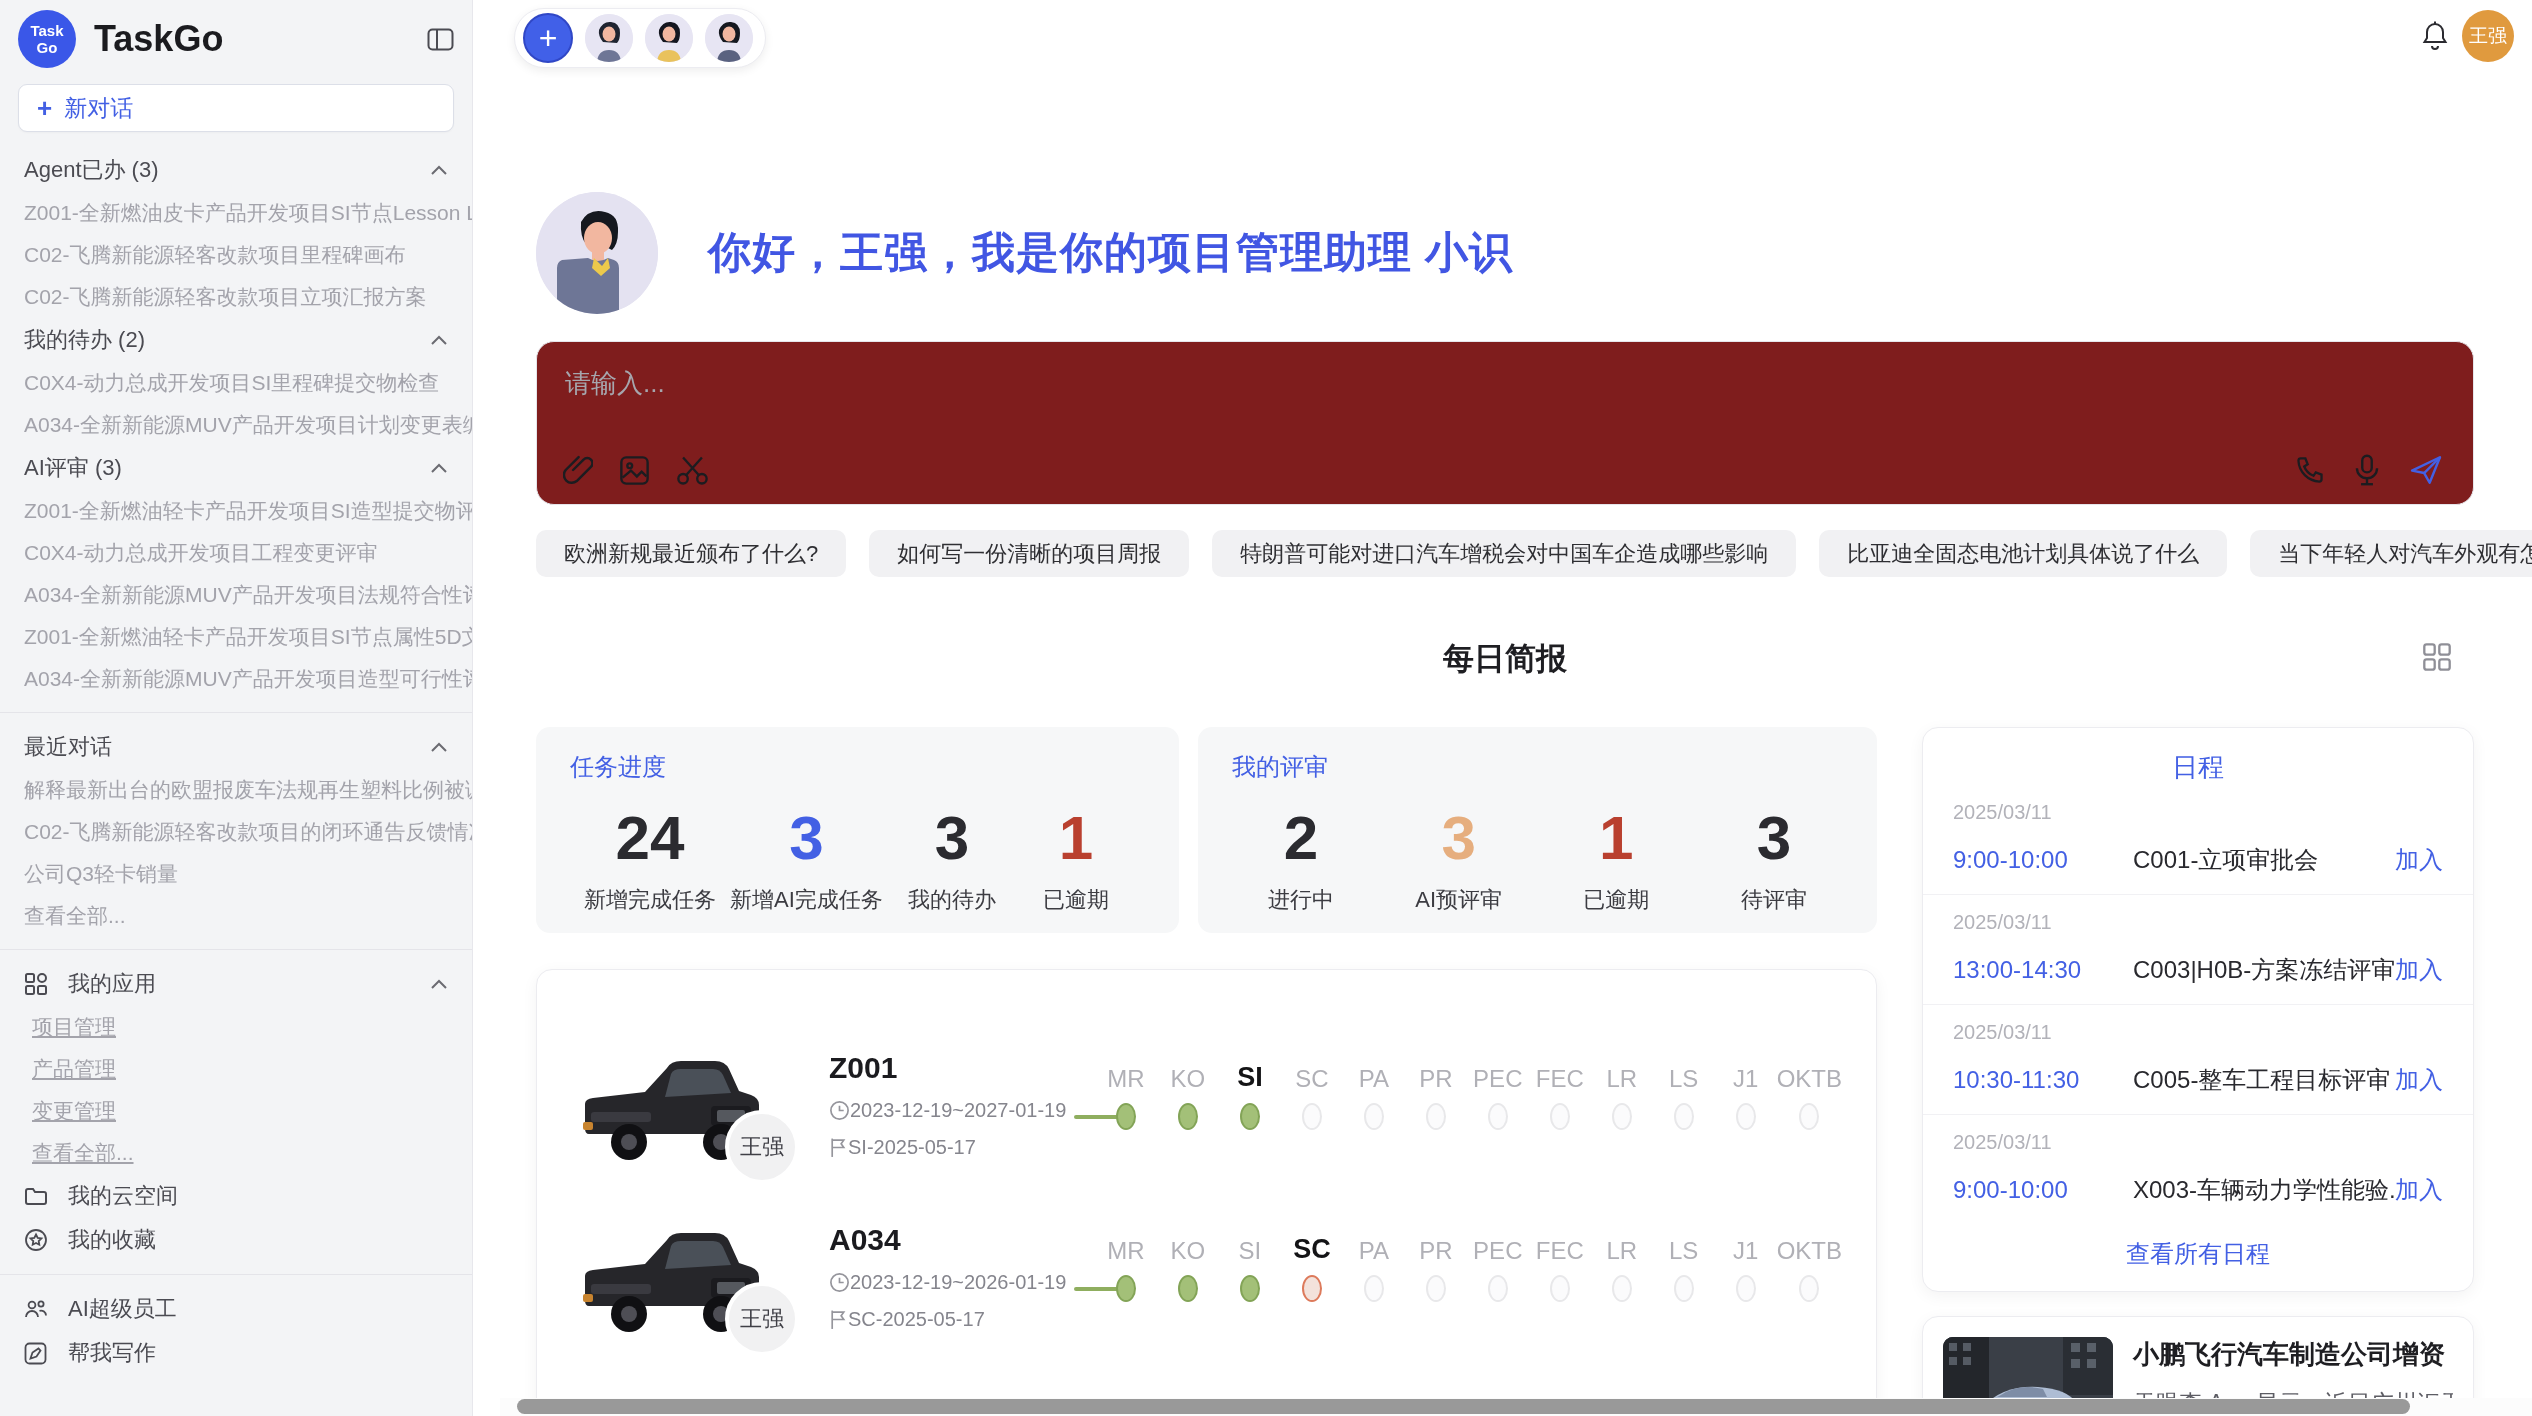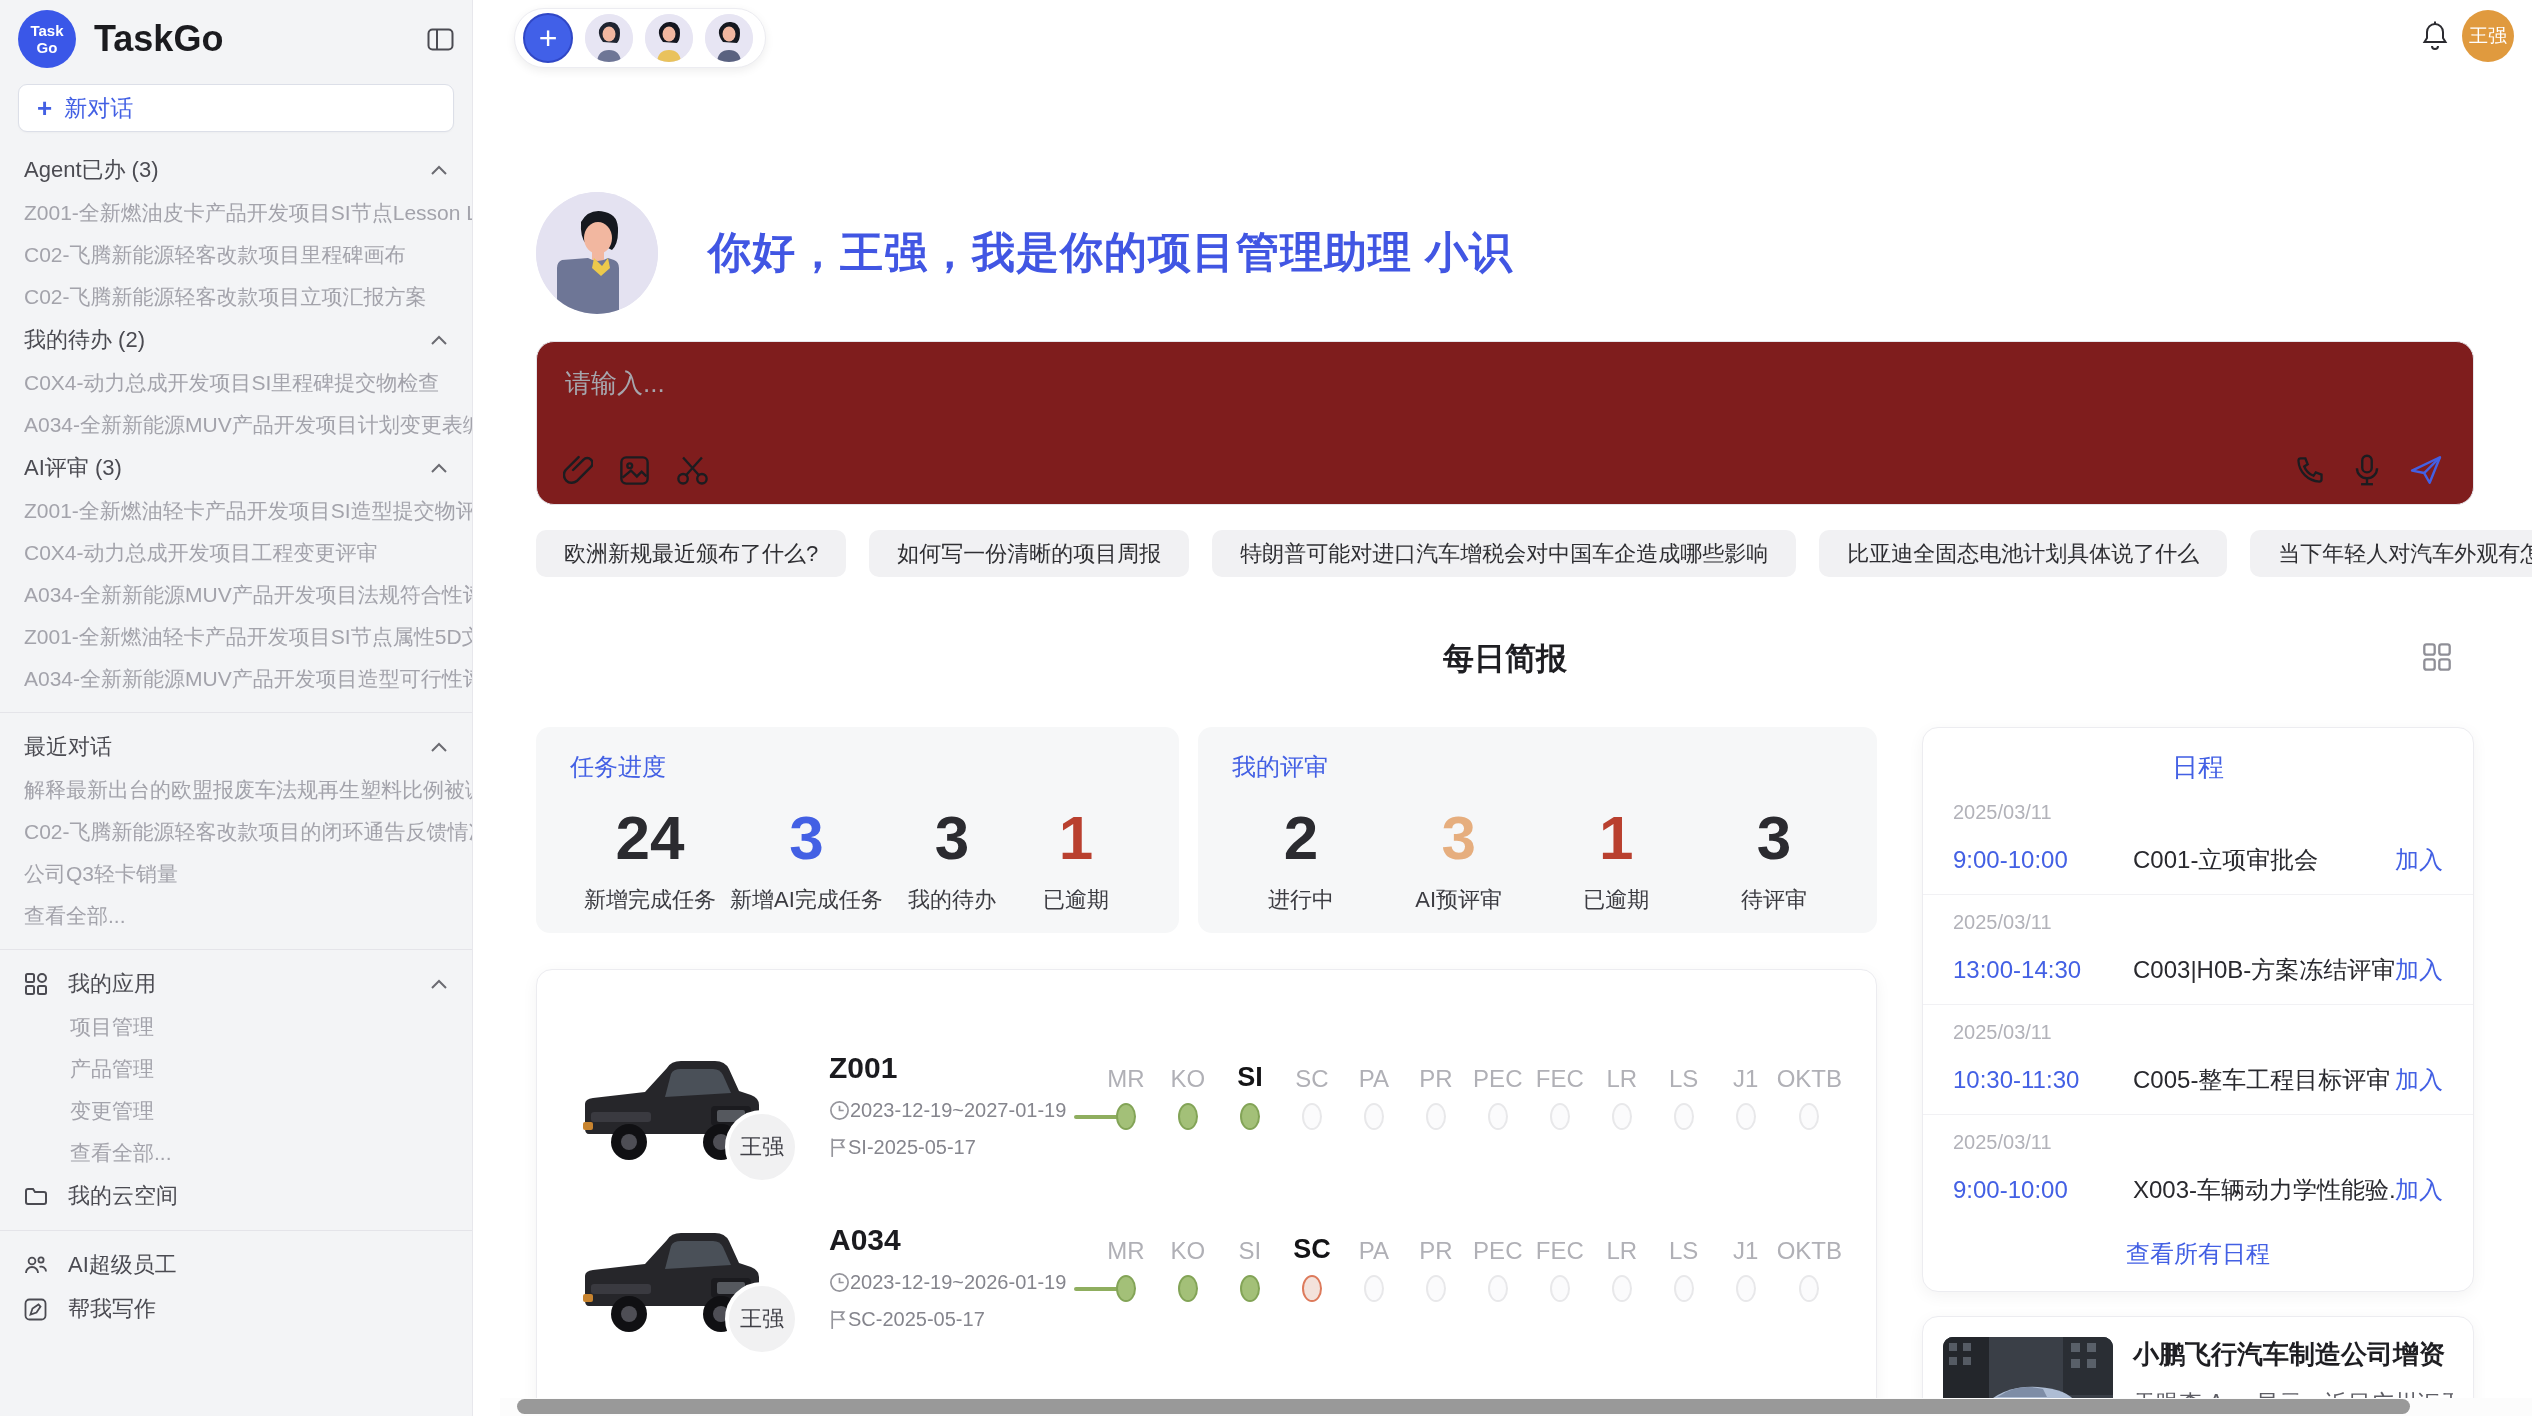--- a/index.html
+++ b/index.html
@@ -19,21 +19,21 @@
             box-shadow:0 1px 2px rgba(0,0,0,.03);}
   .new-chat .plus{font-size:26px;margin-right:12px;font-weight:bold;}
   .sb-section-header{display:flex;align-items:center;justify-content:space-between;height:44px;padding:0 24px;
                      font-size:22px;color:#4b4b52;}
   .sb-item{height:42px;line-height:42px;padding:0 24px;font-size:21px;color:#a3a3ab;white-space:nowrap;
            overflow:hidden;cursor:pointer;}
   .sb-divider{height:1px;background:#e4e4e9;margin:12px 0;}
   .sb-row{display:flex;align-items:center;height:44px;padding:0 24px;font-size:22px;color:#4b4b52;cursor:pointer;}
   .sb-row .ic{width:30px;display:flex;align-items:center;}
   .sb-row .lbl{margin-left:14px;flex:1;}
-  .sb-sub{padding-left:70px;font-size:21px;color:#a3a3ab;height:42px;line-height:42px;cursor:pointer;}
+  .sb-sub{padding-left:32px;font-size:21px;color:#a3a3ab;height:42px;line-height:42px;cursor:pointer;text-decoration:underline;}
 
   
   .toppill{position:absolute;left:514px;top:8px;height:58px;background:#fff;border:1px solid #ececf1;
            border-radius:34px;display:flex;align-items:center;gap:12px;padding:0 12px 0 8px;
            box-shadow:0 3px 10px rgba(0,0,0,.07);}
   .plus-btn{width:50px;height:50px;border-radius:50%;background:#4160e8;border:2px solid #3047c6;color:#fff;
             display:flex;align-items:center;justify-content:center;font-size:32px;cursor:pointer;box-sizing:border-box;}
   .tp-avatar{width:48px;height:48px;border-radius:50%;background:#e7e5f3;overflow:hidden;cursor:pointer;}
   .bell{position:absolute;left:2420px;top:20px;cursor:pointer;}
   .user-avatar{position:absolute;left:2462px;top:10px;width:52px;height:52px;border-radius:50%;background:#e09a3e;
@@ -222,20 +222,29 @@
         <div class="sb-sub">查看全部...</div>
       </div>
     <div class="sb-row">
       <span class="ic">
         <svg width="24" height="20" viewBox="0 0 24 20" fill="none" stroke="#4b4b52" stroke-width="2">
             <path d="M2 5 a2 2 0 0 1 2-2 h5 l2 3 h9 a2 2 0 0 1 2 2 v8 a2 2 0 0 1 -2 2 H4 a2 2 0 0 1 -2-2 z"></path>
           </svg>
       </span>
       <span class="lbl">我的云空间</span>
     </div>
+    <div class="sb-row">
+      <span class="ic">
+        <svg width="24" height="24" viewBox="0 0 24 24" fill="none" stroke="#4b4b52" stroke-width="1.8">
+            <circle cx="12" cy="12" r="10"></circle>
+            <path d="M12 6.5 l1.7 3.4 3.7.5 -2.7 2.6 .6 3.7 -3.3-1.7 -3.3 1.7 .6-3.7 -2.7-2.6 3.7-.5 z"></path>
+          </svg>
+      </span>
+      <span class="lbl">我的收藏</span>
+    </div>
     <div class="sb-divider"></div>
     <div id="sb-tools">
         <div class="sb-row">
           <span class="ic">
             <svg width="24" height="22" viewBox="0 0 24 22" fill="none" stroke="#4b4b52" stroke-width="1.8">
               <circle cx="8" cy="7" r="3.4"></circle>
               <path d="M2 19 a6 6 0 0 1 12 0"></path>
               <circle cx="17" cy="6" r="2.6"></circle>
               <path d="M15.5 12.8 a5 5 0 0 1 6.5 4.8"></path>
             </svg>

